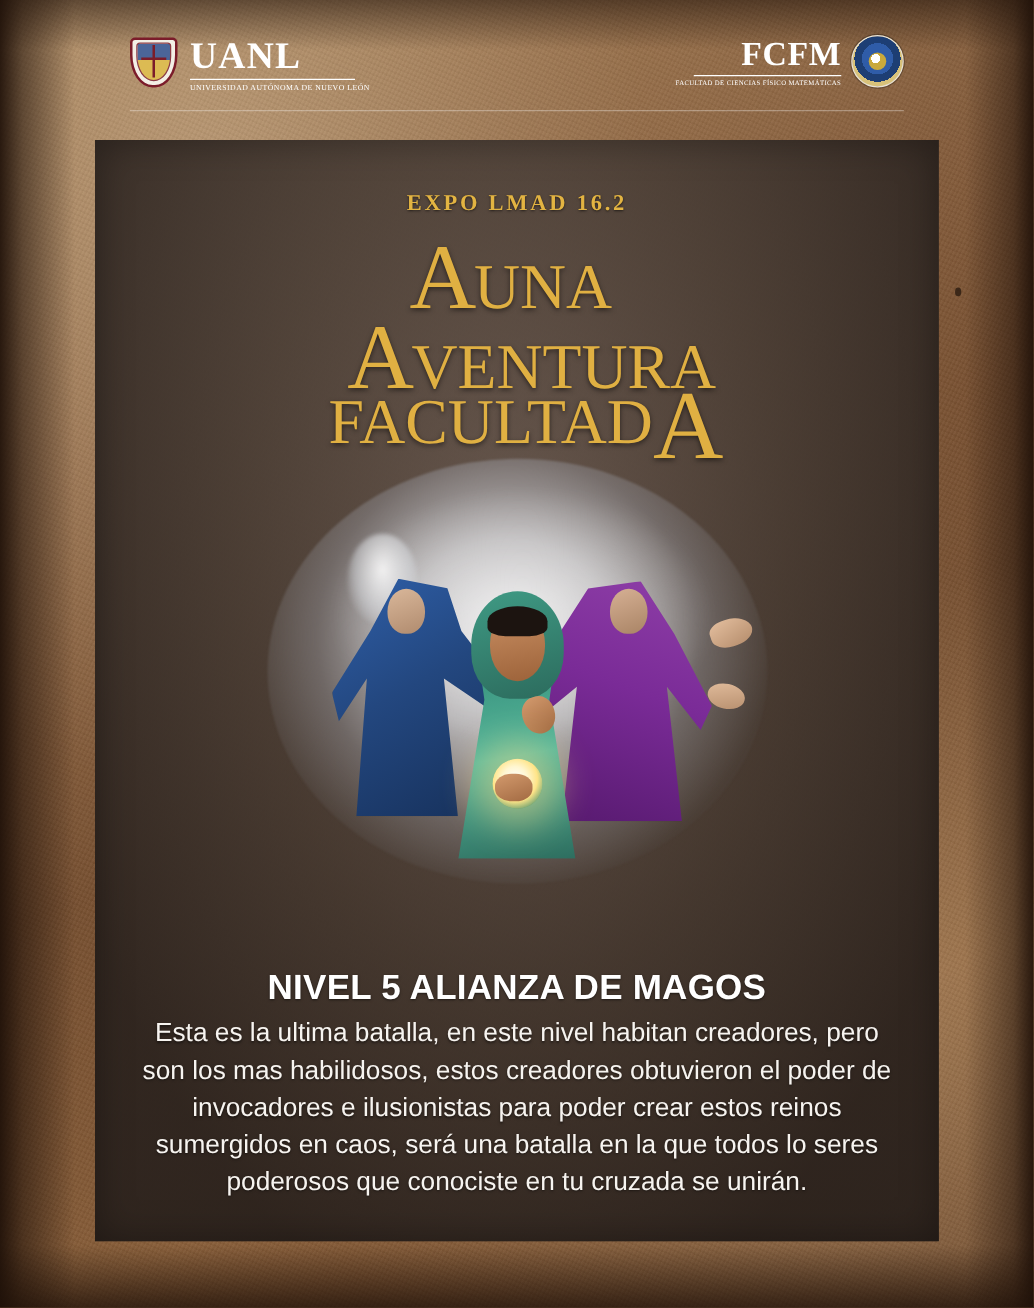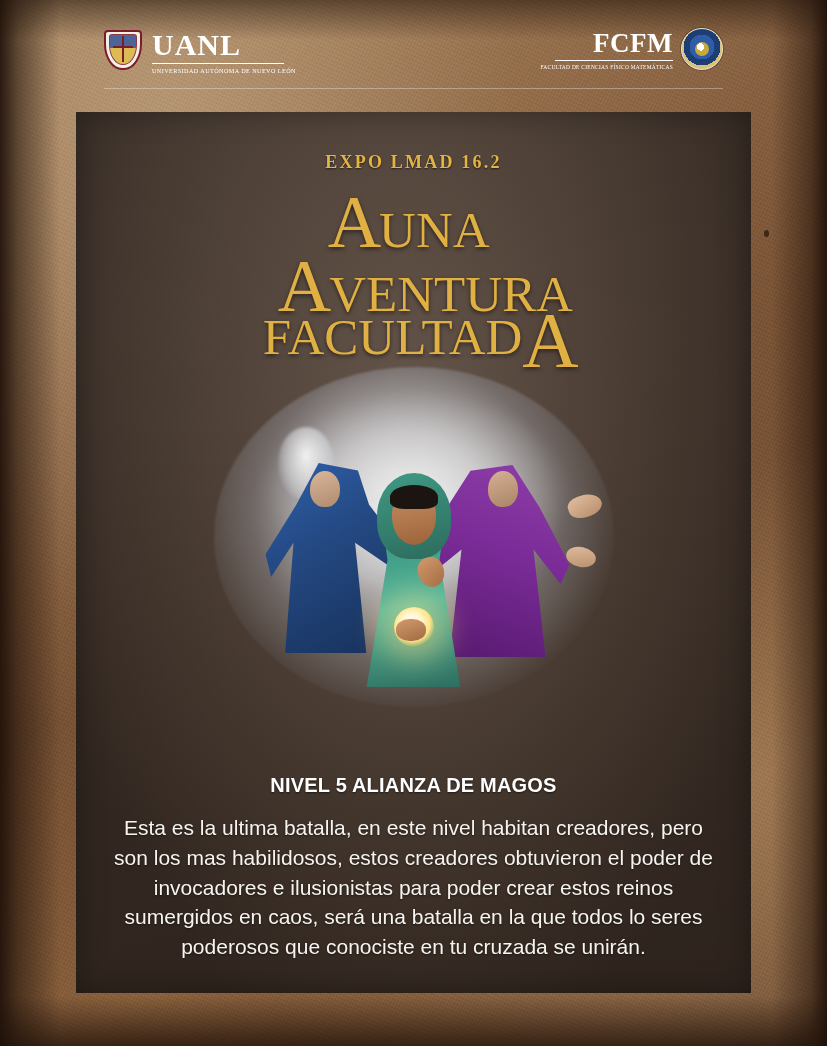--- a/index.html
+++ b/index.html
@@ -410,24 +410,24 @@
   .caption {
     position: absolute;
     left: 26px;
     right: 26px;
     top: 662px;
     text-align: center;
     color: #ffffff;
   }
   .caption-title {
     font-family: "Liberation Sans", sans-serif;
-    font-size: 20px;
+    font-size: 28px;
     font-weight: 700;
     letter-spacing: 0.2px;
-    margin-bottom: 16px;
+    margin-bottom: 6px;
     text-shadow: 0 1px 2px rgba(0,0,0,0.55);
   }
   .caption-body {
     font-family: "Liberation Sans", sans-serif;
     font-size: 21px;
     line-height: 1.42;
     color: #f7f4f0;
     text-shadow: 0 1px 2px rgba(0,0,0,0.5);
     padding: 0 6px;
   }

